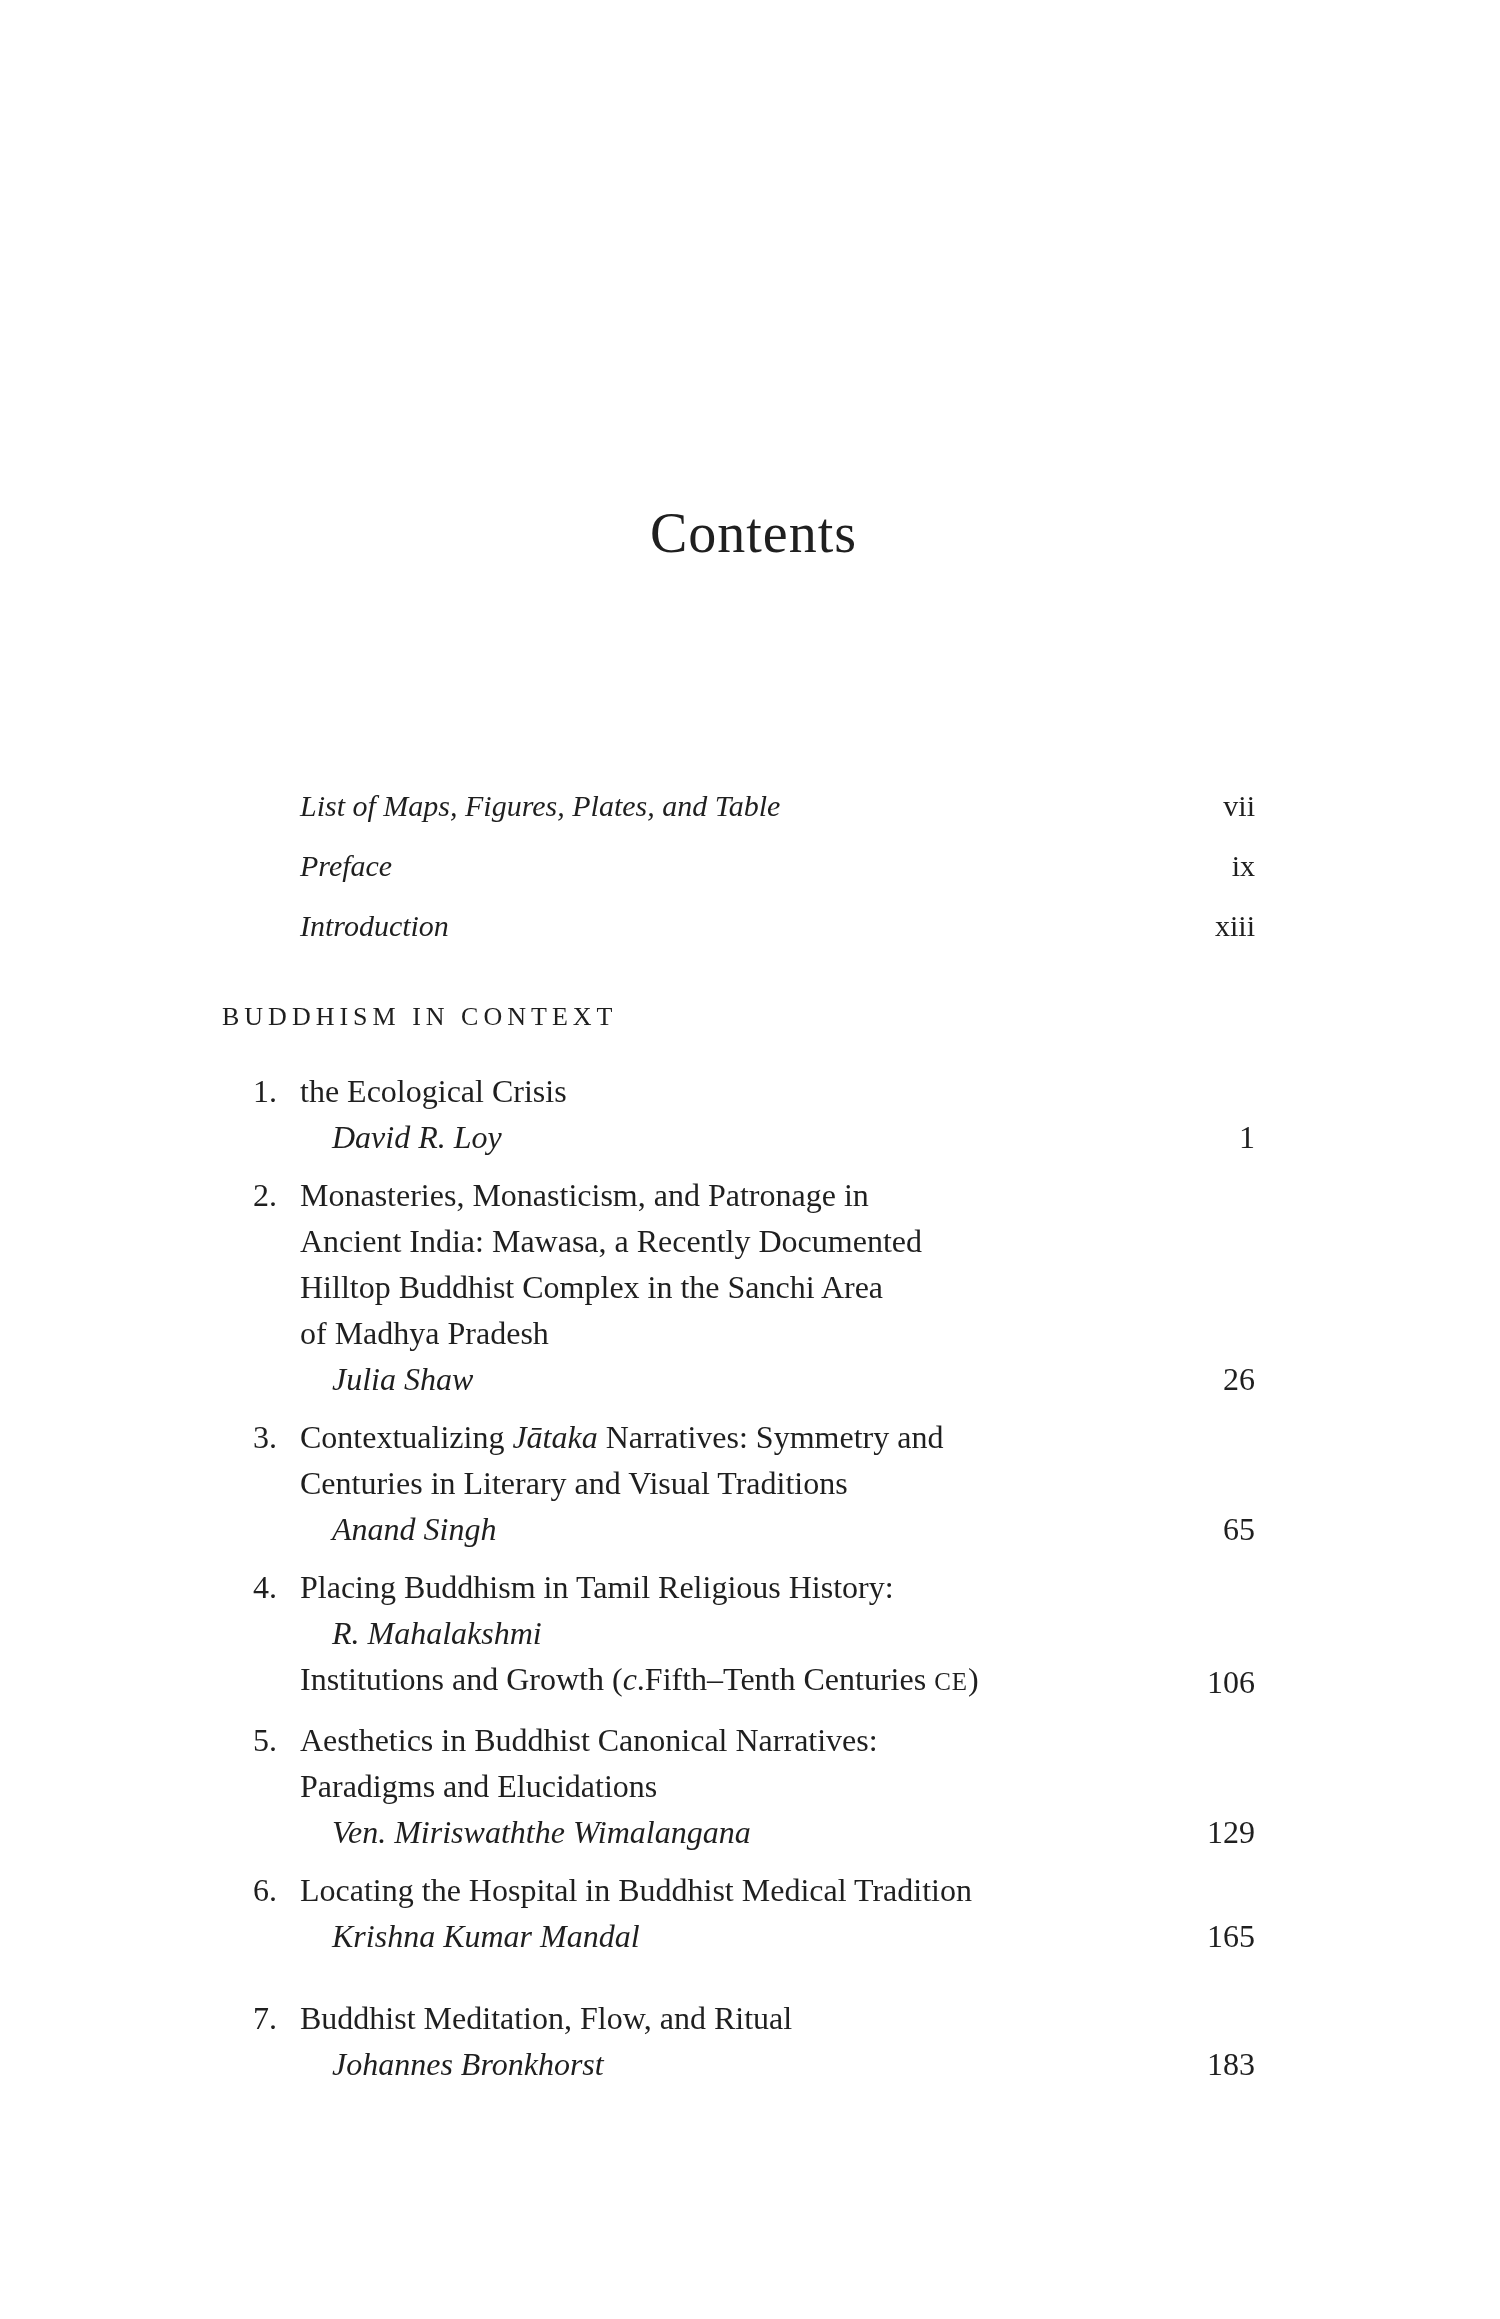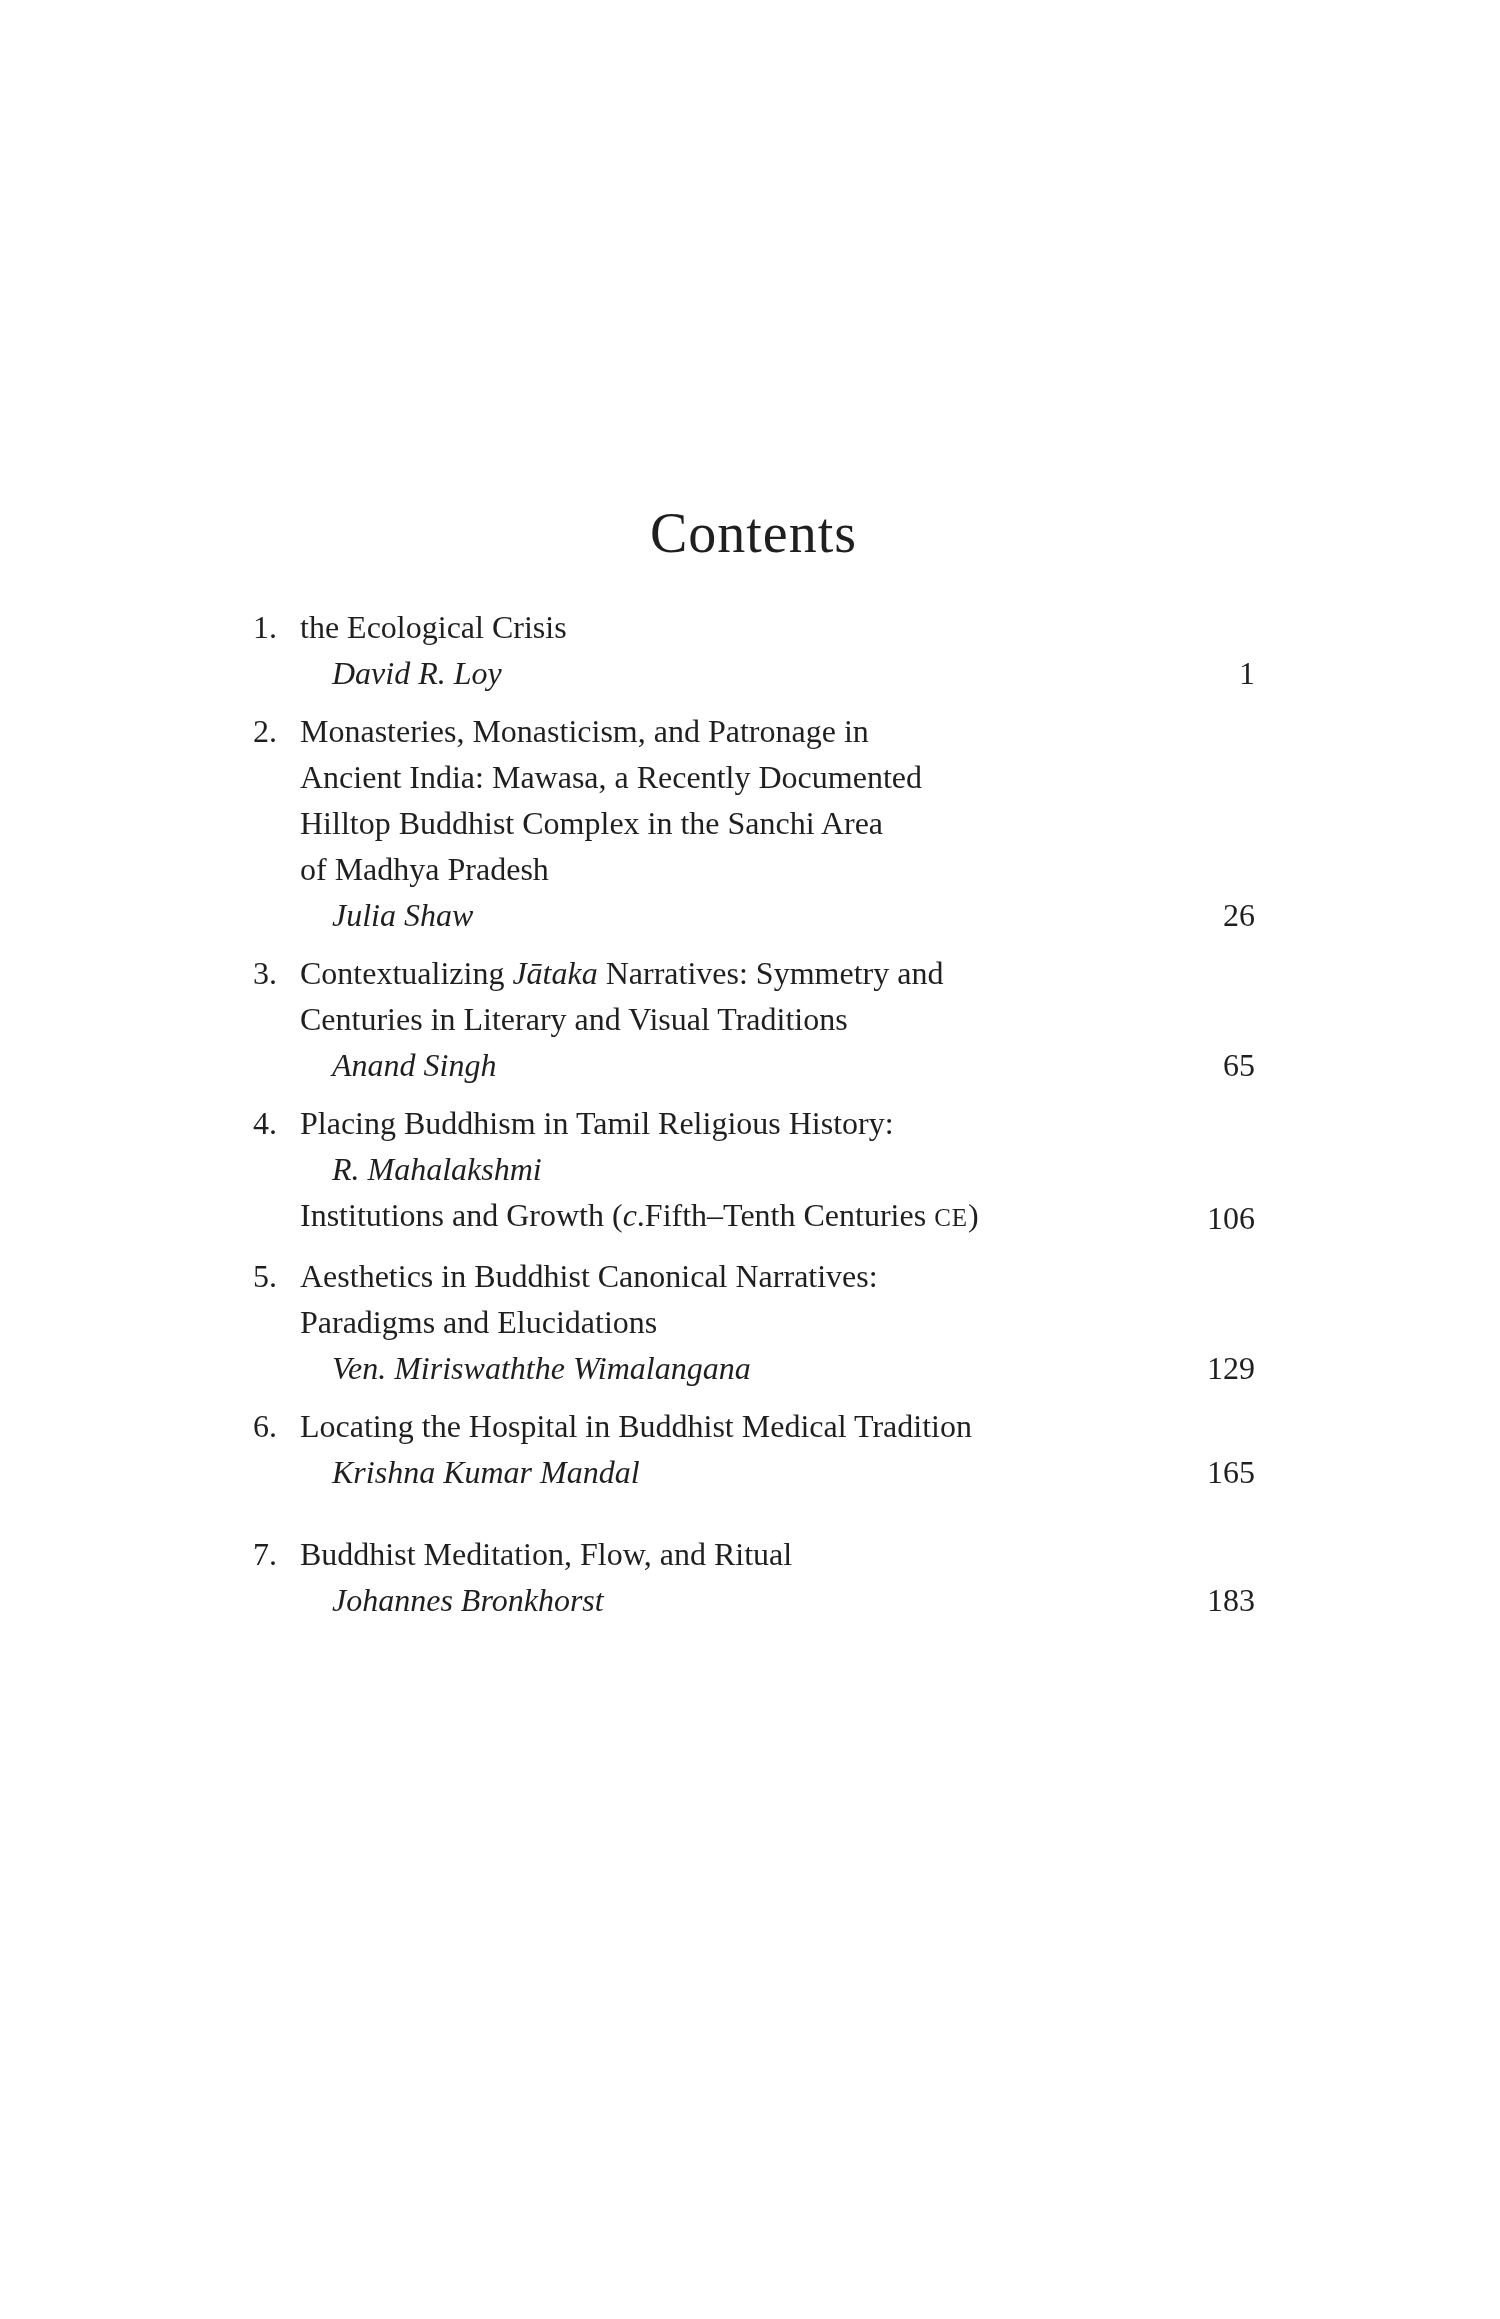--- a/index.html
+++ b/index.html
@@ -80,21 +80,36 @@
   .sc { font-size: 0.78em; letter-spacing: 1px; }
 </style>
 </head>
 <body>
 
 <div class="page">
   <div class="column">
 
     <h1 class="doc-title">Contents</h1>
 
+    <div class="front-matter">
+      <div class="fm-row">
+        <span class="fm-label">List of Maps, Figures, Plates, and Table</span>
+        <span class="fm-page">vii</span>
+      </div>
+      <div class="fm-row">
+        <span class="fm-label">Preface</span>
+        <span class="fm-page">ix</span>
+      </div>
+      <div class="fm-row">
+        <span class="fm-label">Introduction</span>
+        <span class="fm-page">xiii</span>
+      </div>
+    </div>
 
+    <h2 class="section-heading">BUDDHISM IN CONTEXT</h2>
 
     <div class="chapters">
 
       <div class="chapter">
         <span class="ch-num">1.</span>
         <div class="ch-body">
           <div class="ch-line">the Ecological Crisis</div>
           <div class="ch-line ch-author">David R. Loy</div>
         </div>
         <span class="ch-page">1</span>

